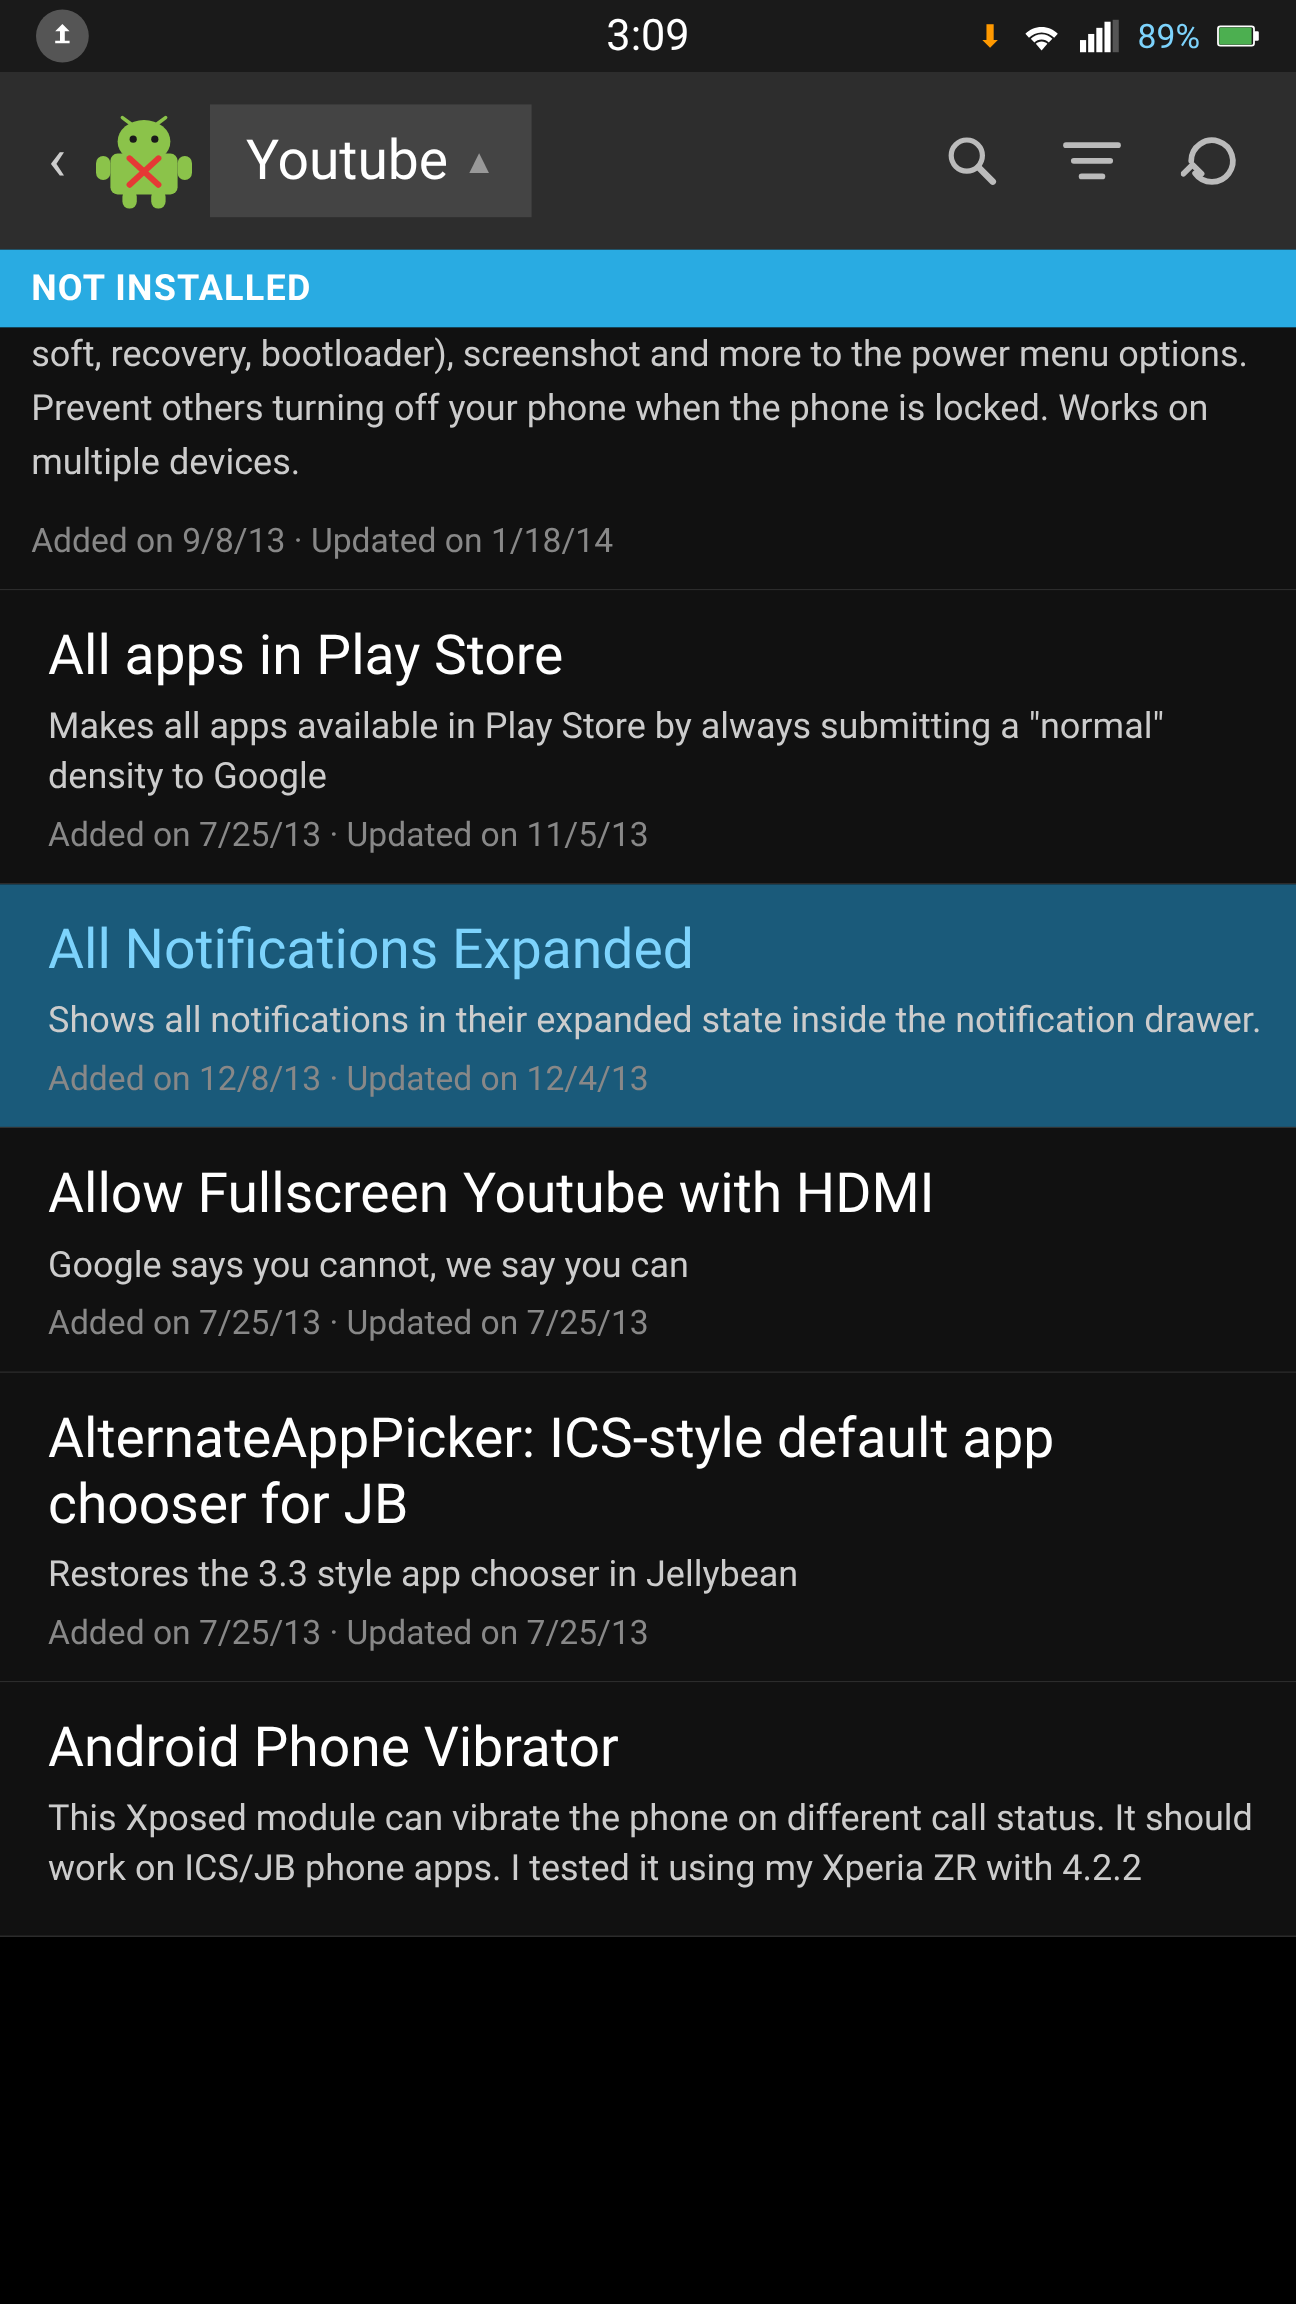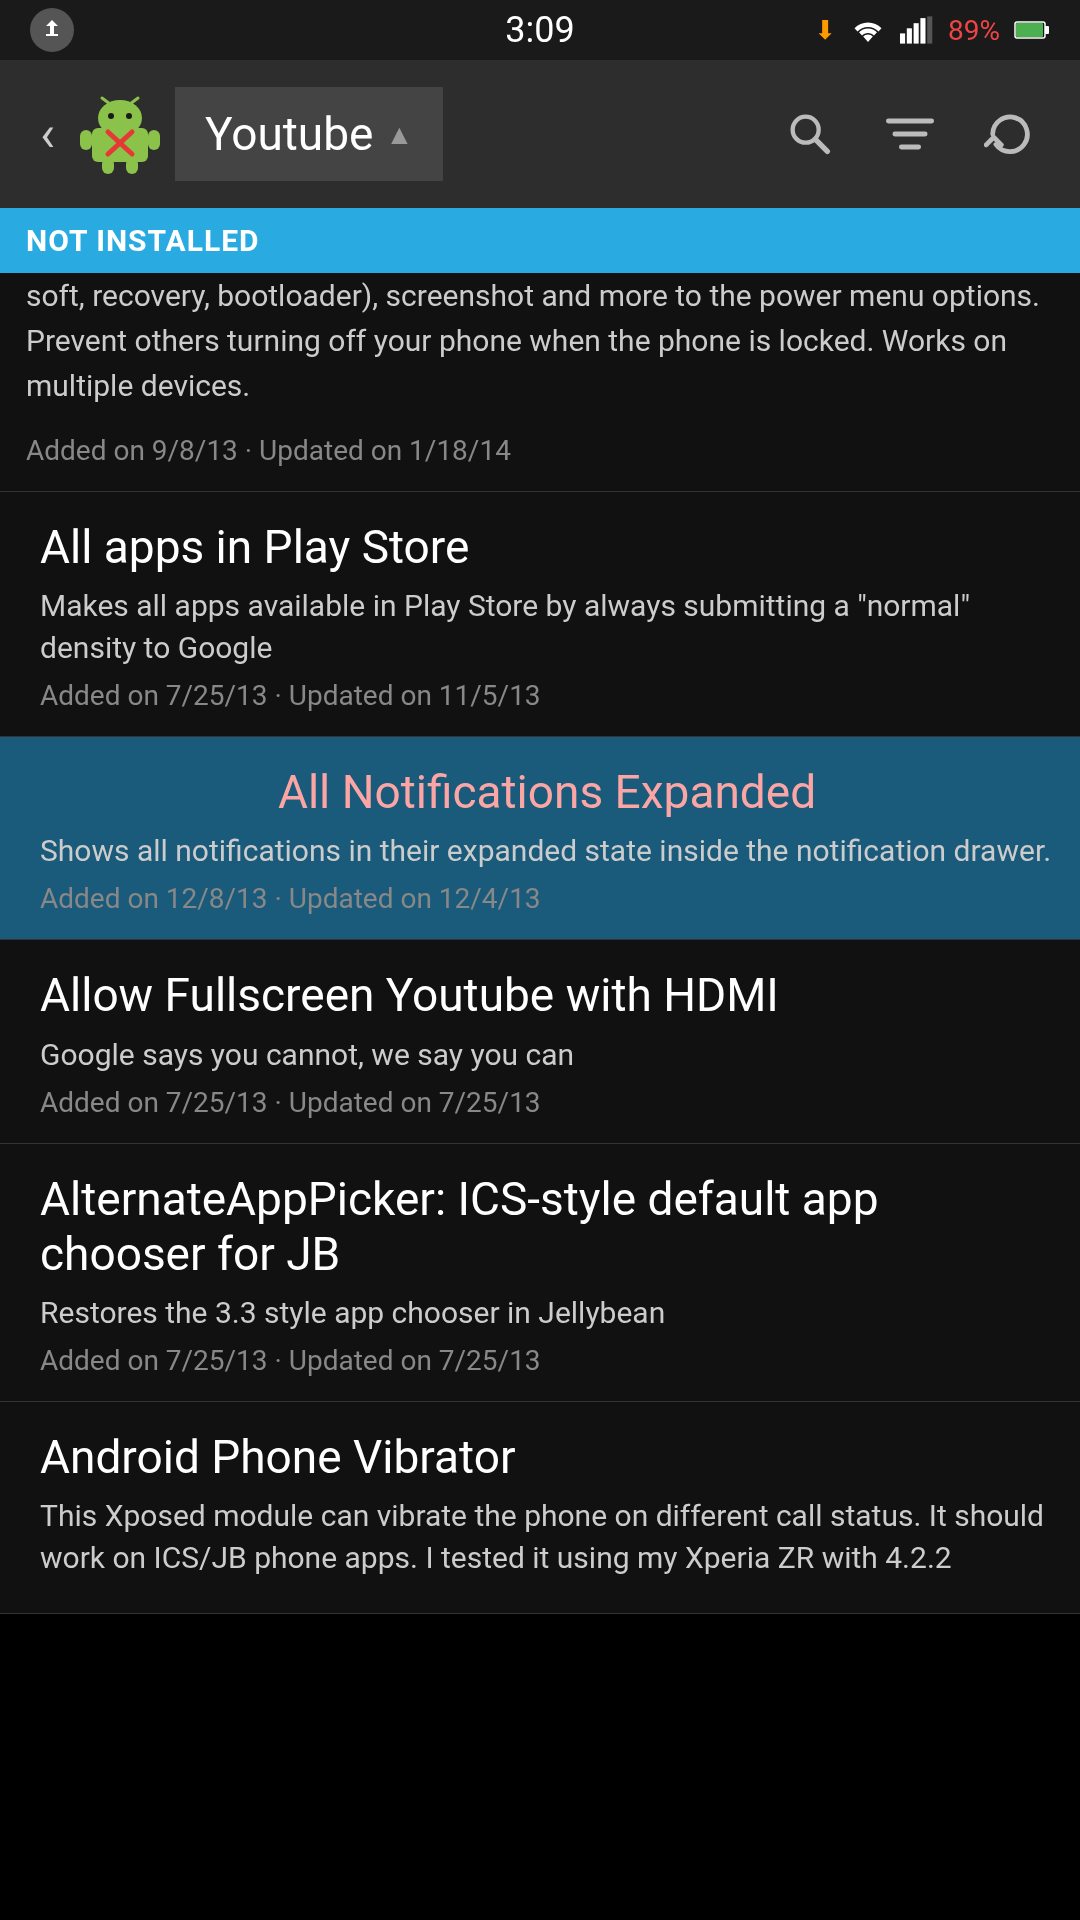--- a/index.html
+++ b/index.html
@@ -35,21 +35,21 @@
       left: 50%;
       transform: translateX(-50%);
     }
     .status-right {
       display: flex;
       align-items: center;
       gap: 14px;
       margin-left: auto;
     }
     .battery-text {
-      color: #ef4444;
+      color: #7dd3fc;
       font-size: 28px;
     }
 
     
     .upload-circle {
       width: 44px;
       height: 44px;
       border-radius: 50%;
       background: #555;
       display: flex;
@@ -136,22 +136,21 @@
     .list-item.normal {
       background: #111;
     }
     .item-title {
       font-size: 46px;
       font-weight: 400;
       margin-bottom: 10px;
       line-height: 1.2;
     }
     .item-title.highlighted-text {
-      color: #fca5a5;
-      text-align: center;
+      color: #7dd3fc;
     }
     .item-title.normal-text {
       color: #fff;
     }
     .item-description {
       font-size: 30px;
       color: #ccc;
       line-height: 1.4;
       margin-bottom: 10px;
     }

